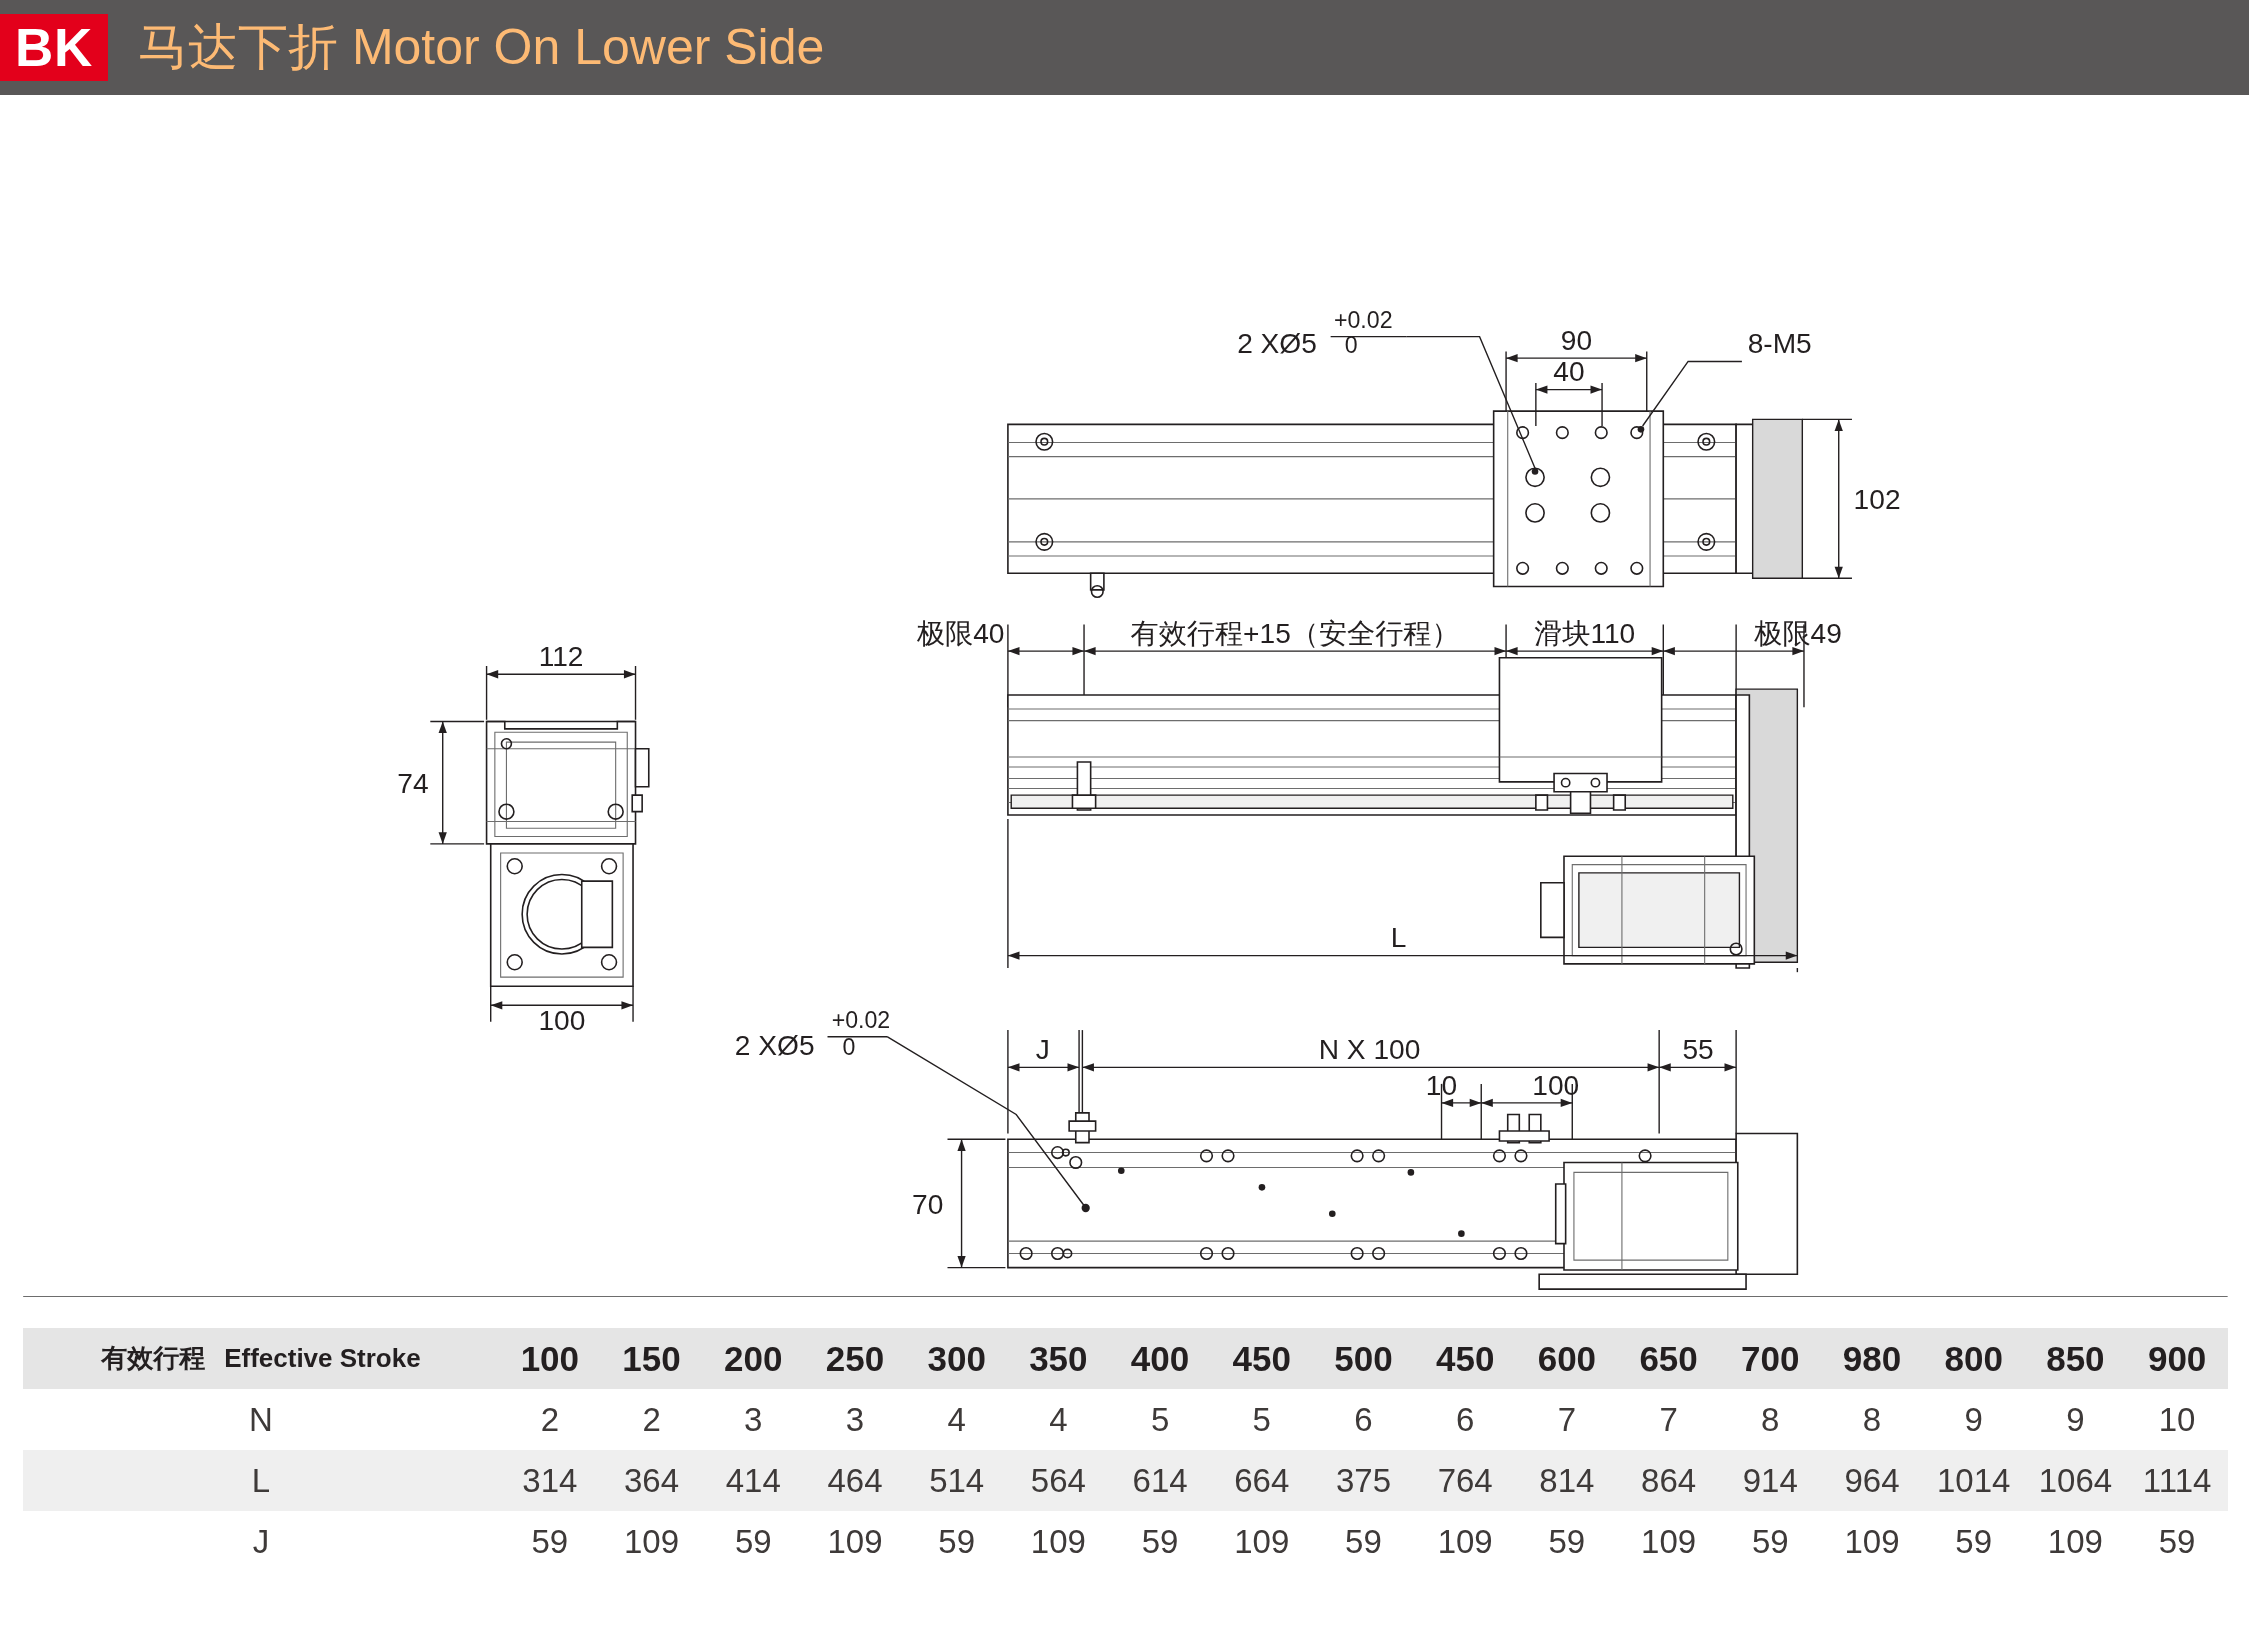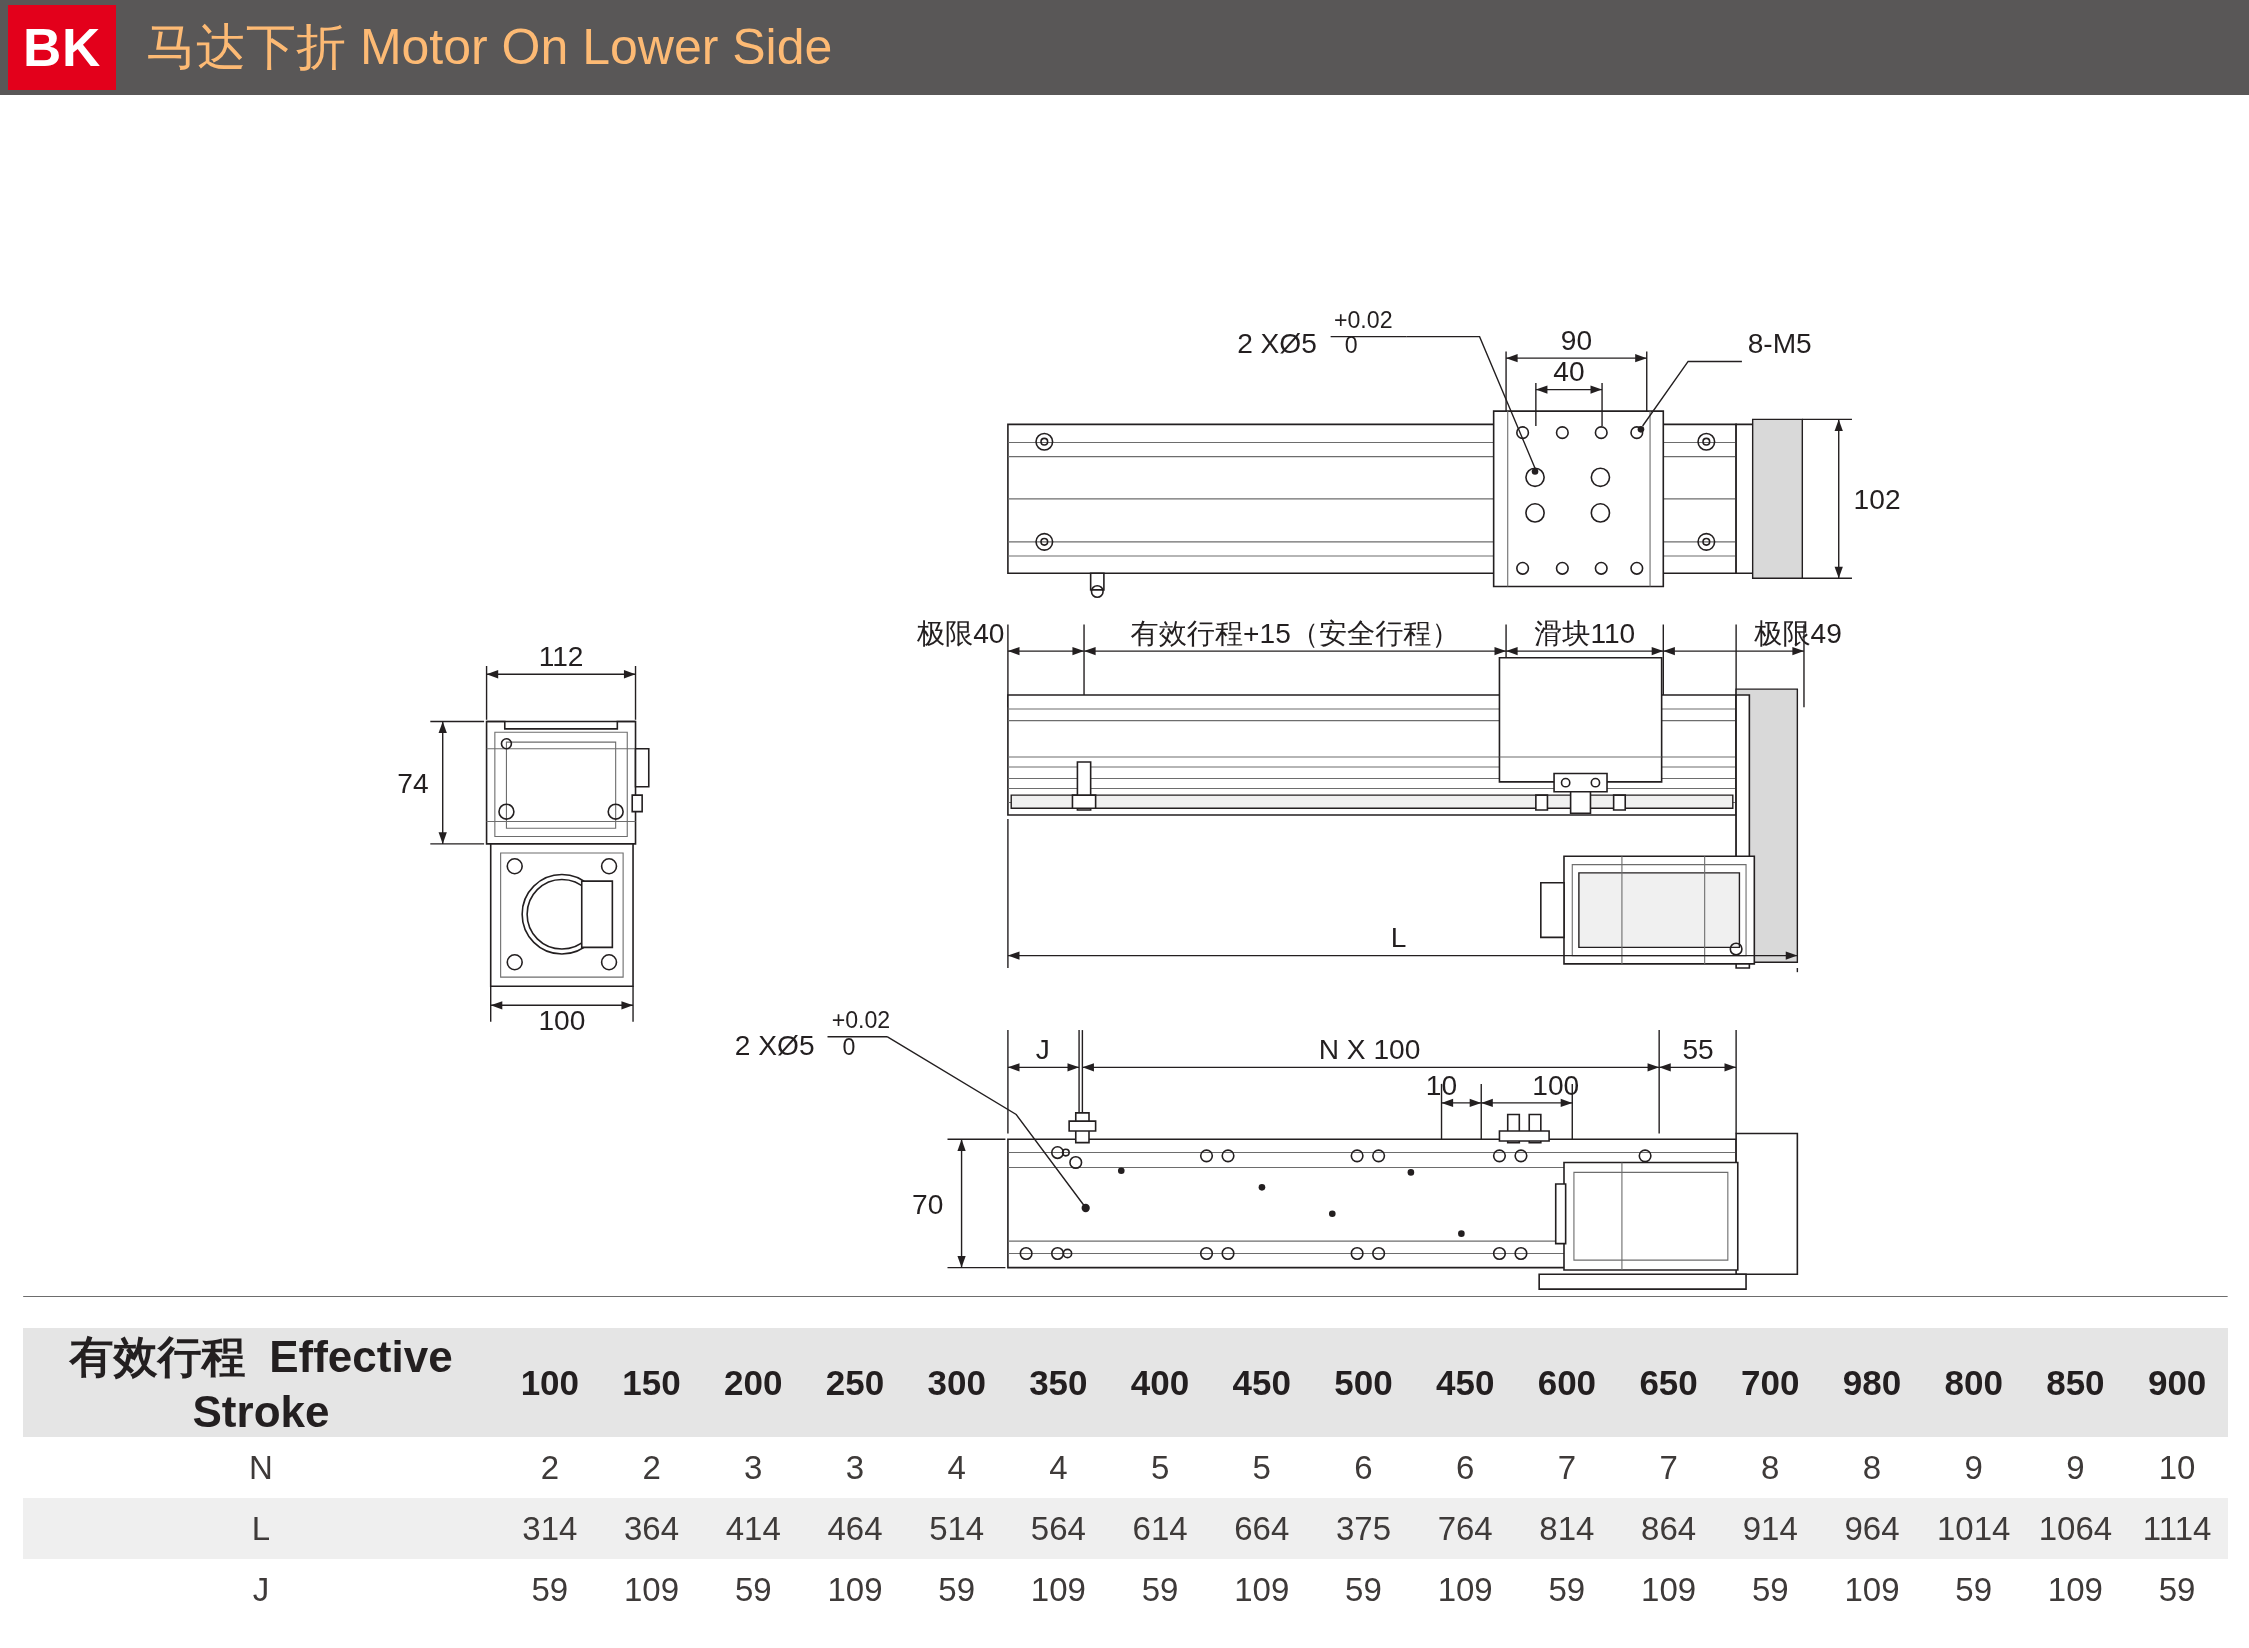--- a/index.html
+++ b/index.html
@@ -21,30 +21,29 @@
     position: absolute;
     left: 0; top: 0;
     width: 2250px;
     height: 95px;
     background: #595757;
     display: flex;
     align-items: center;
   }
   .header-badge {
     width: 108px;
-    height: 85px;
+    height: 67px;
     background: #e3001b;
     color: #ffffff;
     display: flex;
     align-items: center;
     justify-content: center;
     font-size: 53px;
     font-weight: bold;
     letter-spacing: 0.8px;
-    margin-left: 8px;
   }
   .header-title {
     color: #fdba74;
     font-size: 50px;
     font-weight: 400;
     margin-left: 30px;
     white-space: nowrap;
   }
 
   
@@ -82,21 +81,21 @@
     text-align: center;
     font-size: 33px;
   }
   tr.header-row td, tr.header-row th {
     background: #e5e5e5;
     font-weight: bold;
     font-size: 35px;
     color: #231f20;
   }
   tr.header-row th.rowhead {
-    font-size: 44px;
+    font-size: 26px;
     text-align: center;
   }
   tr.alt td { background: #efefef; }
   tr.plain td { background: #ffffff; }
   .cn { font-weight: bold; }
   .en { font-weight: bold; }
 
   
   text {
     font-family: "Liberation Sans", sans-serif;

